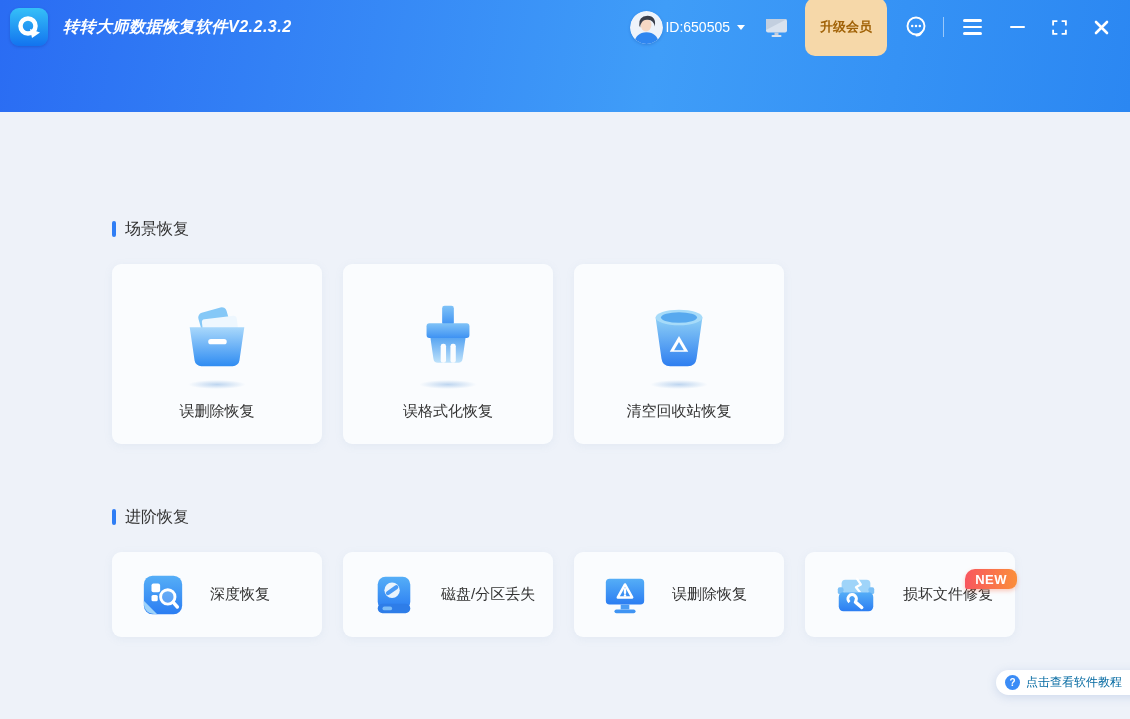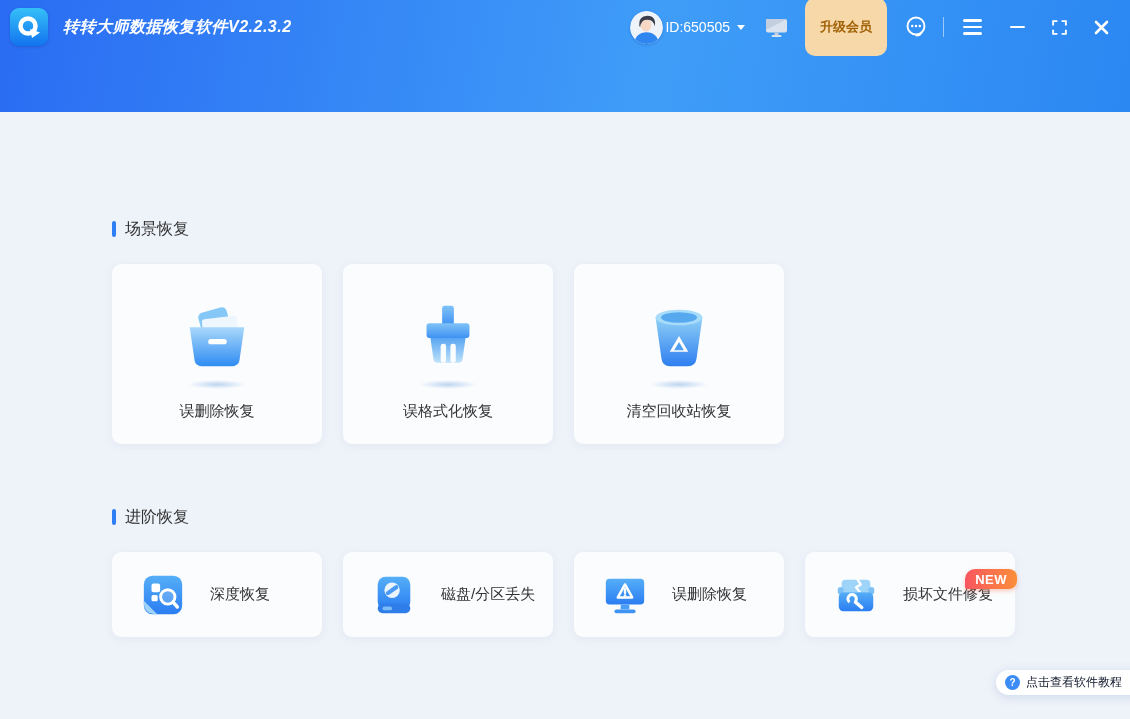--- a/index.html
+++ b/index.html
@@ -111,21 +111,21 @@
     display:flex;align-items:center;
     padding:4px 26px 4px 9px;
     box-shadow:0 2px 10px rgba(110,145,200,.25);
     cursor:pointer;
   }
   .q-circle {
     width:15px;height:15px;border-radius:50%;background:#3b8cf6;
     color:#fff;font-size:10px;font-weight:700;
     display:flex;align-items:center;justify-content:center;
   }
-  .help-text { color:#0f172a;font-size:12px;margin-left:6px;white-space:nowrap; }
+  .help-text { color:#0369a1;font-size:12px;margin-left:6px;white-space:nowrap; }
 
   svg { display:block; }
 </style>
 </head>
 <body>
 
 <svg width="0" height="0" style="position:absolute">
   <defs>
     <linearGradient id="gA" x1="0" y1="0" x2="0" y2="1">
       <stop offset="0" stop-color="#a9d8fb"></stop>

